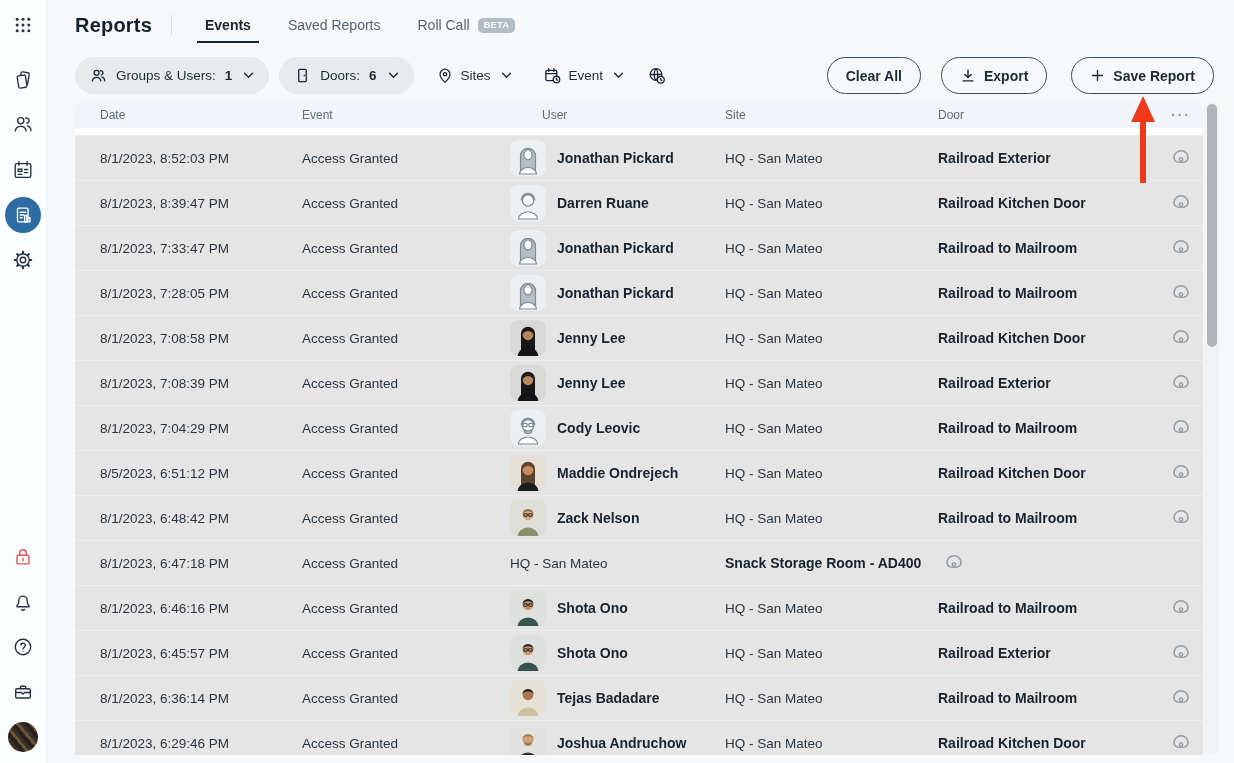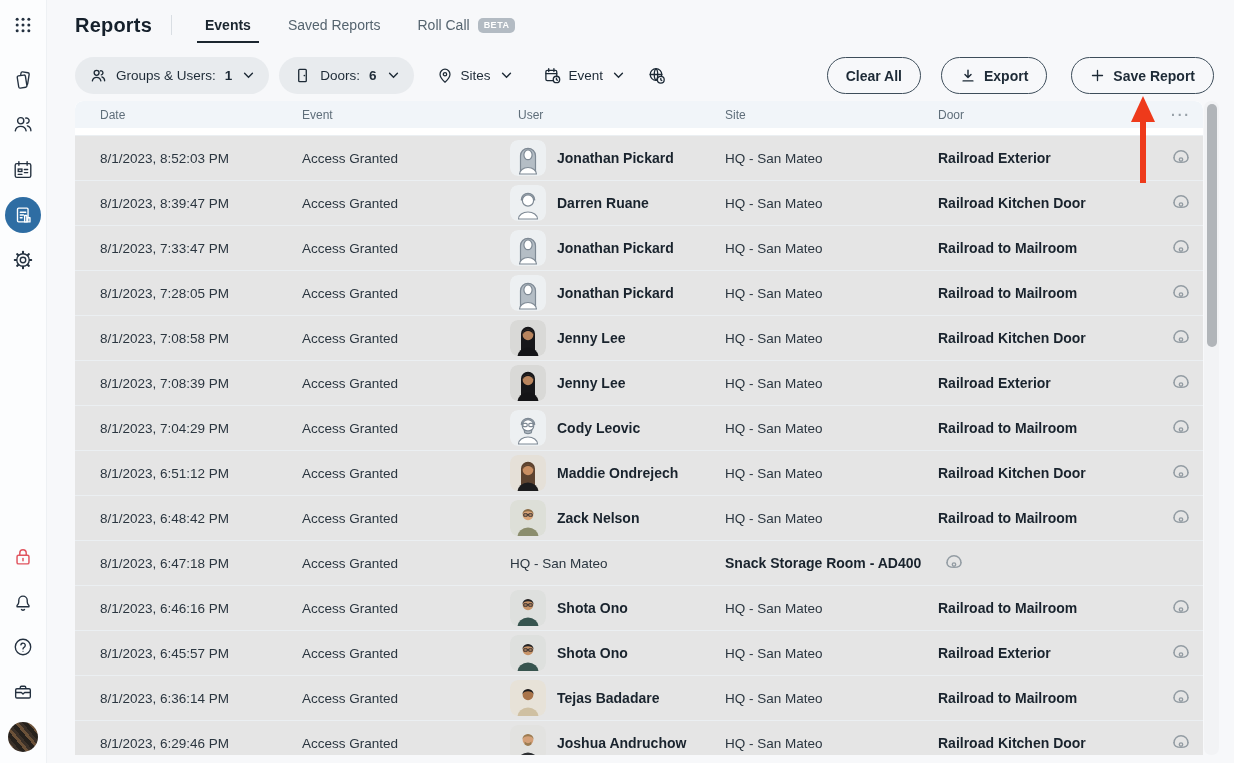--- a/index.html
+++ b/index.html
@@ -33,21 +33,21 @@
   .plain{display:inline-flex;align-items:center;gap:8px;font-size:13.5px;cursor:pointer;white-space:nowrap;}
   .chev{margin-left:2px;}
   .globe-btn{margin-left:24px;cursor:pointer;display:flex;}
   .btn{height:37px;border:1px solid #3d4d5a;border-radius:19px;background:transparent;display:inline-flex;align-items:center;gap:8px;padding:0 18px;font-size:14px;font-weight:600;color:#1d2a36;cursor:pointer;white-space:nowrap;}
   .btn-clear{margin-left:auto;justify-content:flex-end;}
   .btn-export{margin-left:20px;}
   .btn-save{margin-left:24px;}
   
   .table-card{position:absolute;left:75px;top:101px;width:1128px;height:654px;background:#fff;border-radius:8px 8px 0 0;overflow:hidden;}
   .thead{height:27px;background:#f1f5f9;display:grid;grid-template-columns:202px 208px 215px 213px 227px 1fr;align-items:center;padding:0 12px 0 25px;font-size:12px;color:#5f6e7a;border-radius:8px 8px 0 0;}
-  .thead .c-user{padding-left:8px;}
+  .thead .c-user{padding-left:8px;margin-left:24px;}
   .thead .c-menu{display:flex;justify-content:flex-end;}
   .dots{color:#97a0a8;font-size:14px;letter-spacing:2px;line-height:8px;cursor:pointer;font-weight:700;}
   .tbody{padding-top:7px;}
   .trow{display:grid;grid-template-columns:202px 208px 215px 213px 227px 1fr;align-items:center;height:45px;padding:0 12px 0 25px;border-top:1px solid #ebeff2;background:#e5e5e5;cursor:pointer;}
   .cell{font-size:13.5px;color:#2b3640;white-space:nowrap;overflow:hidden;}
   .c-user{display:flex;align-items:center;gap:11px;}
   .avatar{width:36px;height:36px;border-radius:8px;overflow:hidden;flex:none;}
   .avatar svg{width:36px;height:36px;display:block;}
   .uname,.c-door{font-size:14px;font-weight:700;color:#19232d;}
   .c-cam{display:flex;justify-content:flex-start;padding-left:6px;}
@@ -459,21 +459,21 @@
         <svg width="20" height="20" viewBox="0 0 20 20" fill="none" stroke="#939ca3" stroke-width="1.4" stroke-linecap="round" stroke-linejoin="round">
           <path d="M3 9.8a7 7 0 0 1 14 0"></path>
           <path d="M3 9.8c0 3.3 3.1 4.6 7 4.6s7-1.3 7-4.6"></path>
           <circle cx="10" cy="11.6" r="1.7"></circle>
         </svg>
       </span>
     </div>
   </div>
 
   <div class="trow">
-    <div class="cell">8/1/2023, 6:51:12 PM</div>
+    <div class="cell">8/5/2023, 6:51:12 PM</div>
     <div class="cell">Access Granted</div>
     <div class="cell c-user">
       <span class="avatar">
             <svg viewBox="0 0 36 36">
     <rect width="36" height="36" rx="8" fill="#e5e0d8"></rect>
     <path d="M11 33V13.8a7 7 0 0 1 14 0V33Z" fill="#5d4330"></path>
     <path d="M7.5 37a10.5 9.5 0 0 1 21 0Z" fill="#1c1c1e"></path>
     <circle cx="18" cy="14.8" r="5.4" fill="#c98f63"></circle>
     <path d="M12.8 14.5a5.2 5.2 0 0 1 10.4 0q-1.4-3.6-5.2-3.6t-5.2 3.6Z" fill="#5d4330"></path>
   </svg>

